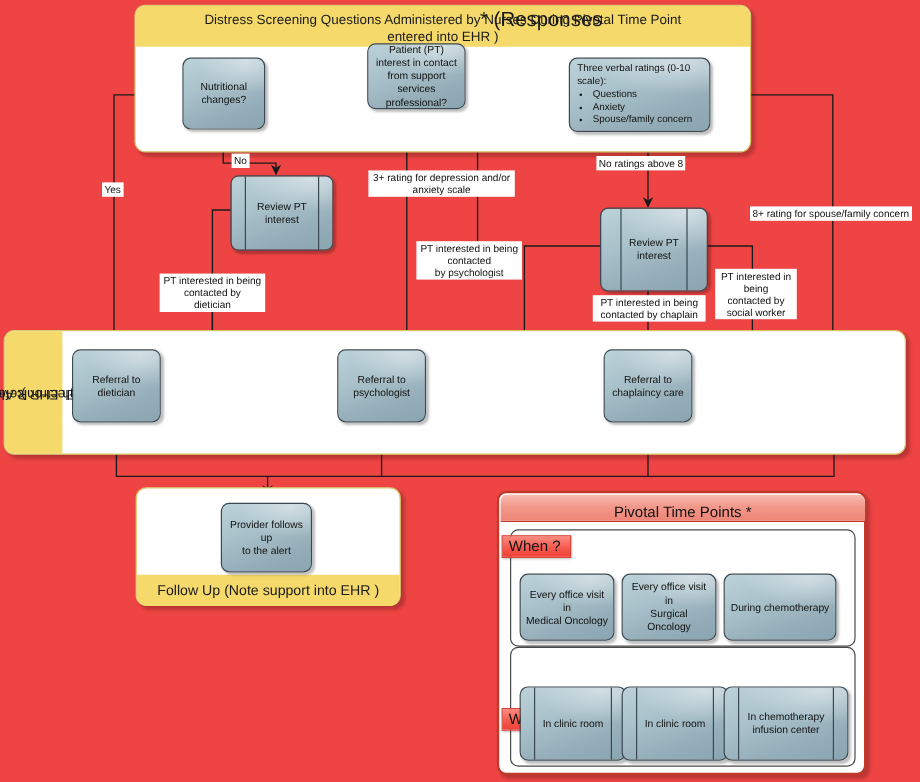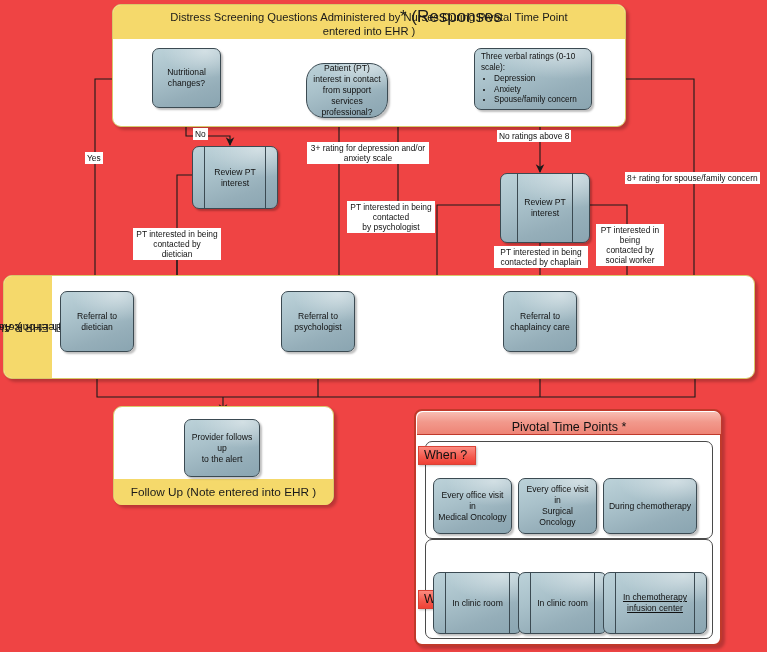--- a/index.html
+++ b/index.html
@@ -209,33 +209,33 @@
       </div>
     </div>
   </div>
   <div class="abs" id="top-header-extra">* (Responses</div>
 
   <div class="abs box" style="left:152px; top:48px; width:69px; height:60px;">
     <span style="white-space:pre-line">Nutritional
 changes?</span>
   </div>
 
-  <div class="abs box" style="left:306px; top:63px; width:82px; height:55px;border-radius:18px;">
+  <div class="abs box" style="left:306px; top:36px; width:82px; height:55px;">
     <span style="white-space:pre-line">Patient (PT)
 interest in contact
 from  support
 services
 professional?</span>
   </div>
 
   <div class="abs box left-align" style="left:474px; top:48px; width:118px; height:62px;">
     <div class="bullets">
       <span>Three verbal ratings (0-10 scale):</span>
       <ul>
-        <li>Depression</li>
+        <li>Questions</li>
         <li>Anxiety</li>
         <li>Spouse/family concern</li>
       </ul>
     </div>
   </div>
 
   <div class="abs elabel" style="left:193px; top:128px;">No</div>
   <div class="abs elabel" style="left:85px; top:152px;">Yes</div>
   <div class="abs elabel" style="left:307px; top:142px; width:122px;">3+ rating for depression and/or
 anxiety scale</div>
@@ -283,21 +283,21 @@
     <span style="white-space:pre-line">Referral to
 psychologist</span>
   </div>
   <div class="abs box" style="left:503px; top:291px; width:74px; height:61px;">
     <span style="white-space:pre-line">Referral to
 chaplaincy care</span>
   </div>
 
   <div class="abs panel" id="followup-panel">
     <div class="abs panel-band-yellow" id="followup-band">
-      <span>Follow Up   (Note entered into EHR  )</span>
+      <span>Follow Up   (Note support into EHR  )</span>
     </div>
   </div>
   <div class="abs box" style="left:184px; top:419px; width:76px; height:58px;">
     <span style="white-space:pre-line">Provider  follows up
 to the alert</span>
   </div>
 
   <div class="abs" id="ptp-panel">
     <div class="abs" id="ptp-header">
       <span>Pivotal Time Points   *</span>
@@ -320,18 +320,18 @@
   <div class="abs box" style="left:603px; top:478px; width:94px; height:56px;">
     <span style="white-space:pre-line">During chemotherapy</span>
   </div>
 
   <div class="box pp" style="left:433px; top:572px; width:79px; height:56px;">
     <span style="white-space:pre-line">In clinic room</span>
   </div>
   <div class="box pp" style="left:518px; top:572px; width:79px; height:56px;">
     <span style="white-space:pre-line">In clinic room</span>
   </div>
-  <div class="box pp" style="left:603px; top:572px; width:94px; height:56px;text-decoration:underline;">
+  <div class="box pp" style="left:603px; top:572px; width:94px; height:56px;">
     <span style="white-space:pre-line">In chemotherapy
 infusion center</span>
   </div>
 
 </div>
 
 </body></html>

